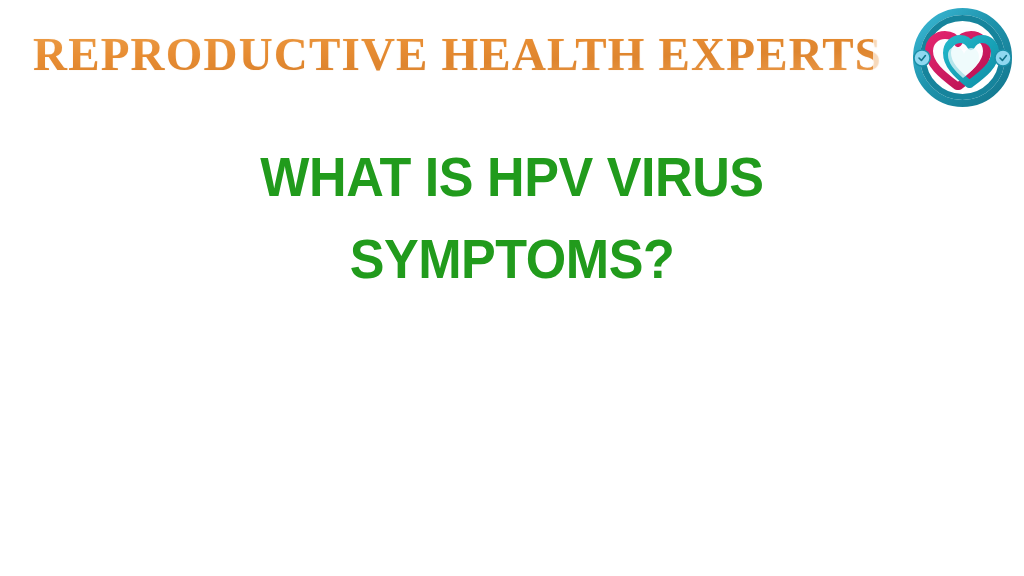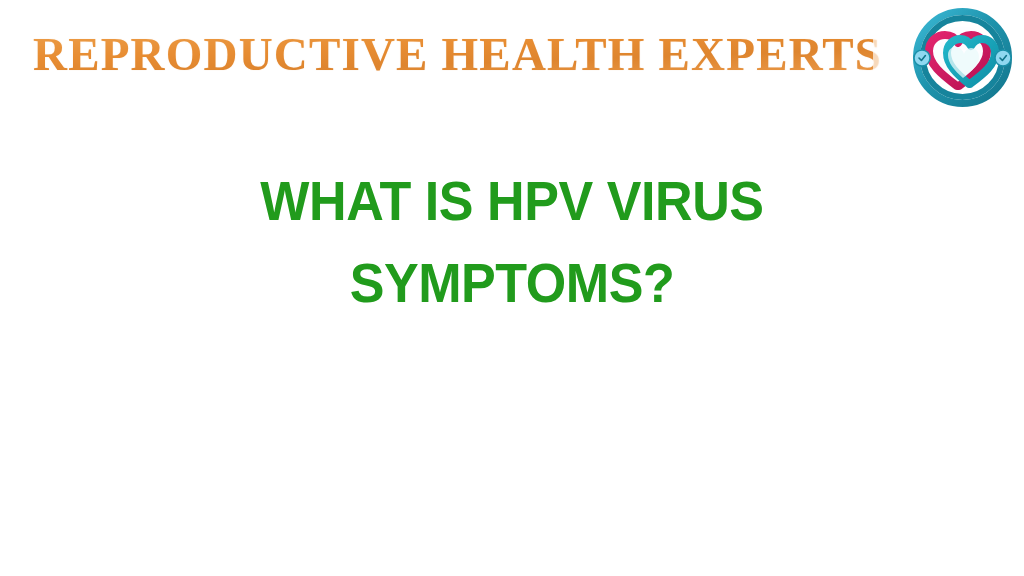--- a/index.html
+++ b/index.html
@@ -60,21 +60,21 @@
     top: 8px;
     width: 99px;
     height: 99px;
   }
   #brand-logo svg { display: block; width: 99px; height: 99px; }
 
   
   #headline {
     position: absolute;
     left: 0;
-    top: 160px;
+    top: 136px;
     width: 1024px;
     text-align: center;
   }
 
   .headline-line {
     display: block;
     font-family: "Liberation Sans", "DejaVu Sans", sans-serif;
     font-weight: bold;
     font-size: 56px;
     line-height: 82px;

